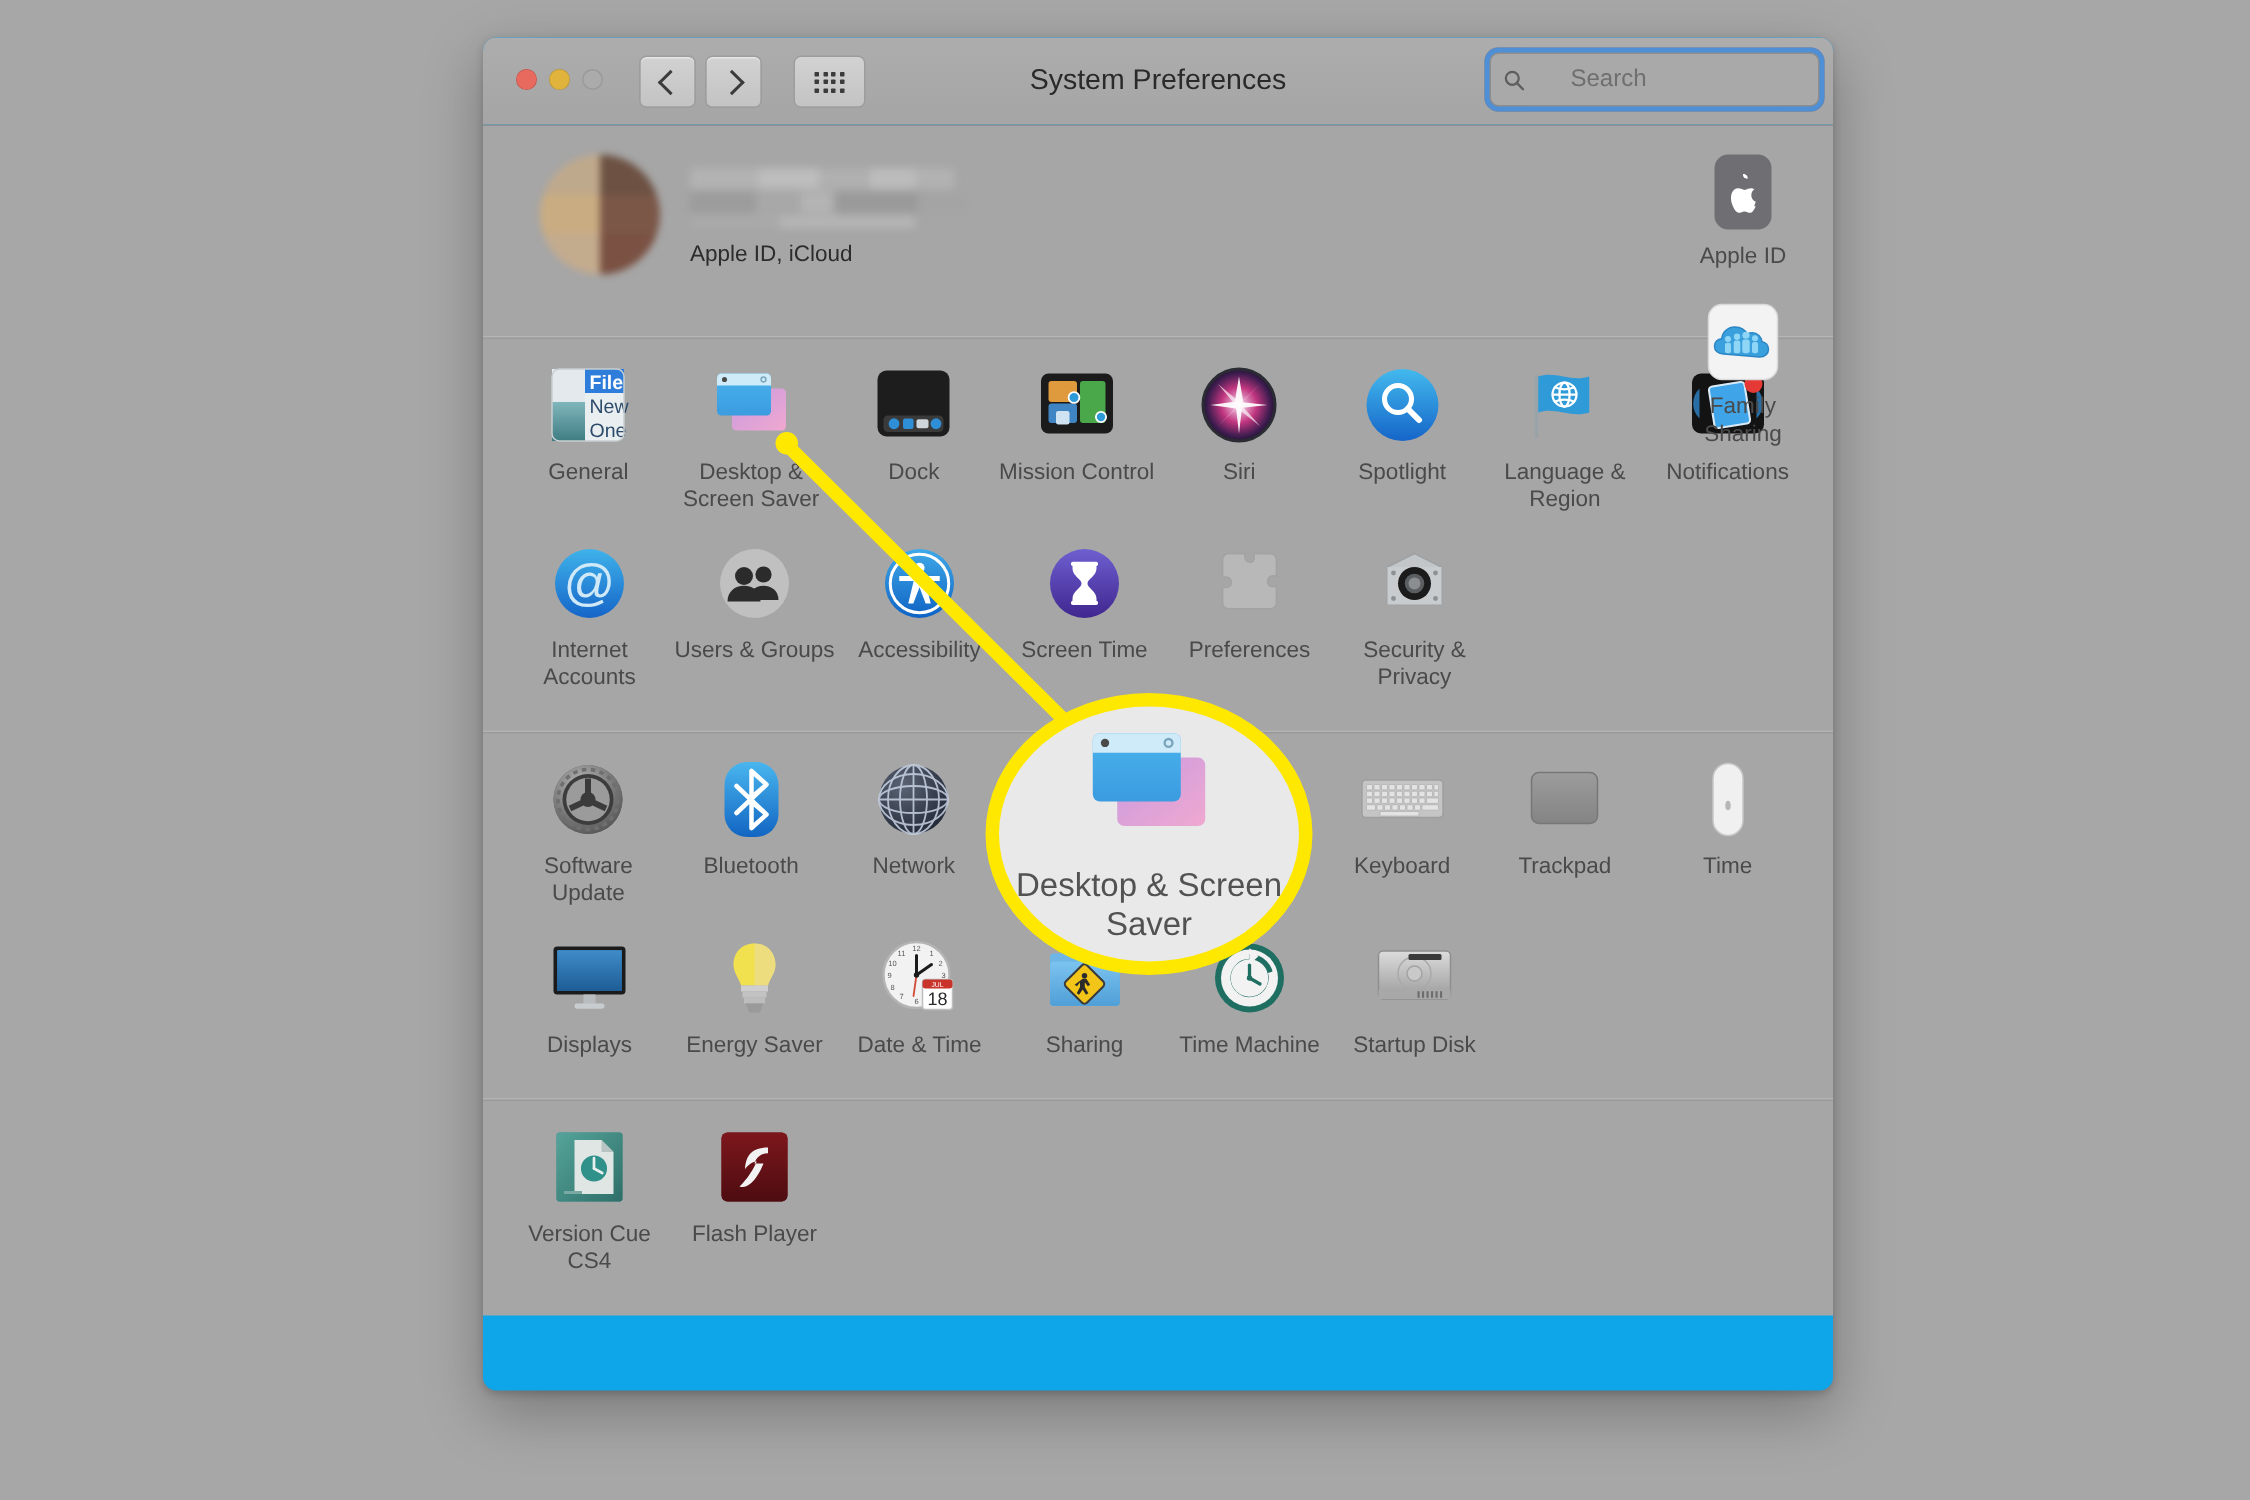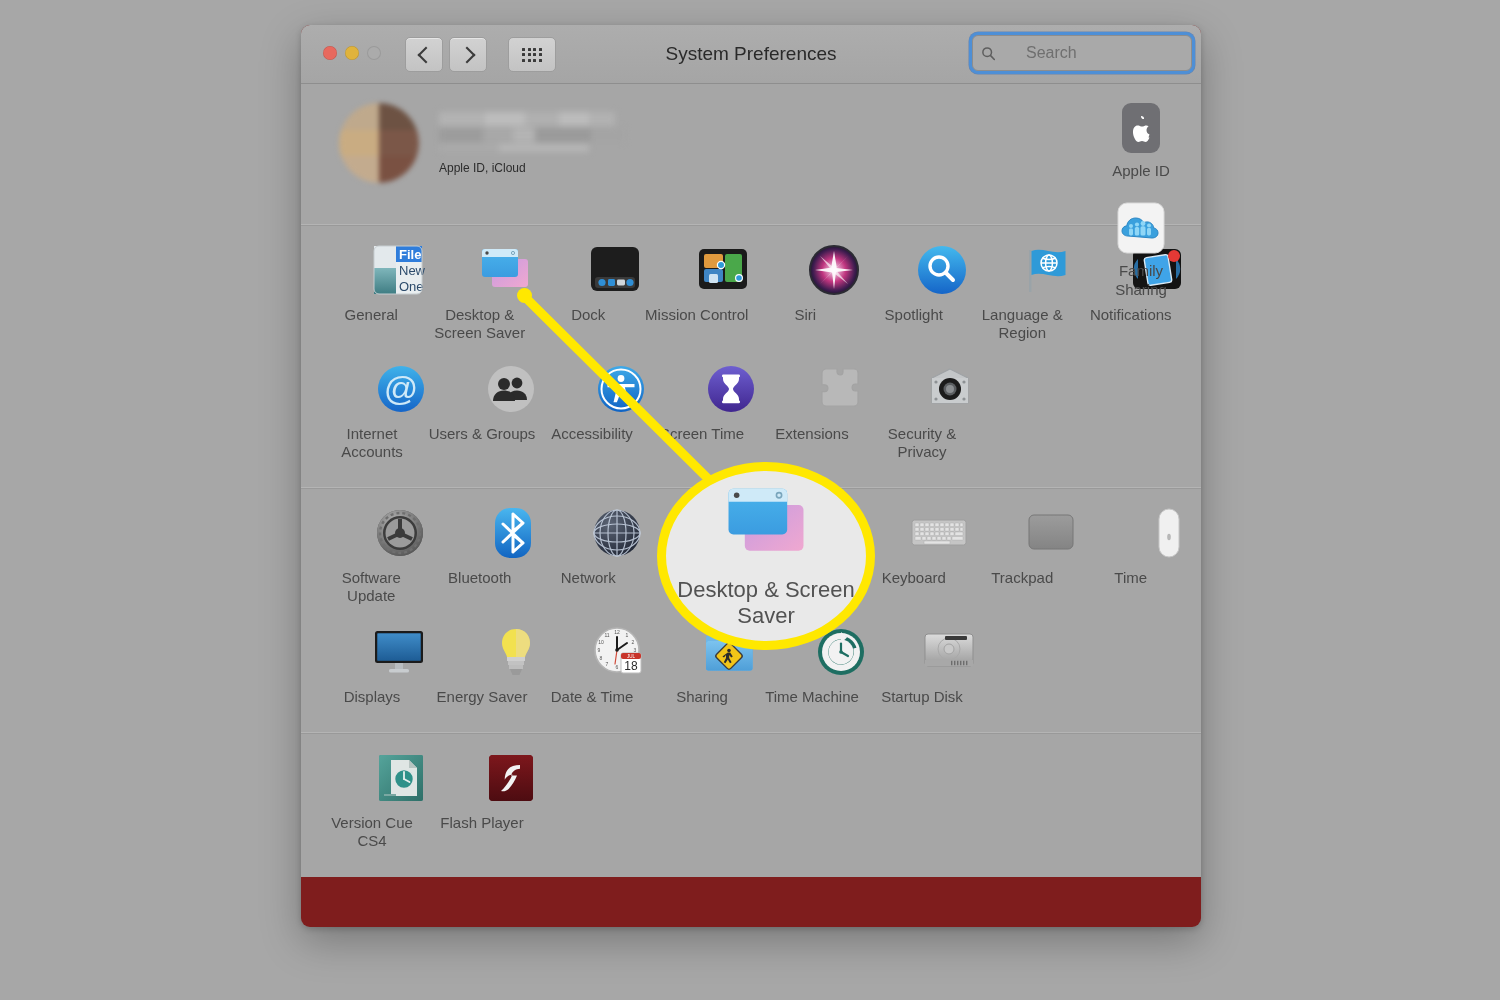--- a/index.html
+++ b/index.html
@@ -6,23 +6,23 @@
   body{
     width:1500px;height:1000px;
     background:#a7a7a7;
     font-family:"Liberation Sans", sans-serif;
     overflow:hidden;
     position:relative;
   }
 
   
   .window{
-    position:absolute;left:301px;top:25px;
+    position:absolute;left:322px;top:25px;
     width:900px;height:902px;
-    background:#7f1d1d;
+    background:#0ea5e9;
     border-radius:9px;
     box-shadow:0 14px 40px rgba(0,0,0,.28), 0 2px 6px rgba(0,0,0,.18);
     overflow:hidden;
   }
 
   
   .titlebar{
     position:relative;height:58px;
     background:linear-gradient(180deg,#adadad 0%,#a5a5a5 100%);
     border-bottom:1px solid #8e8e8e;
@@ -83,32 +83,32 @@
     position:absolute;left:38px;top:19px;
     width:80px;height:80px;border-radius:50%;
     overflow:hidden;
     filter:blur(2.5px);
   }
   .avatar .q{position:absolute;width:50%;height:33.4%;}
   .acct-text{position:absolute;left:138px;top:28px;}
   .blurname{filter:blur(3px);display:flex;flex-direction:column;gap:2px;}
   .blurrow{display:flex;gap:0;height:14px;}
   .blurrow span{display:block;height:14px;}
-  .acct-sub{margin-top:9px;font-size:12px;color:#2c2c2c;}
+  .acct-sub{margin-top:9px;font-size:15px;color:#2c2c2c;}
 
   .acct-icons{position:absolute;right:14px;top:14px;display:flex;gap:18px;flex-direction:column;}
   .pane{width:92px;text-align:center;}
   .pane .glyph{height:56px;display:flex;align-items:flex-end;justify-content:center;}
   .pane .lab{margin-top:8px;font-size:15px;color:#4a4a4a;line-height:1.22;}
 
   
   .section{padding:14px 16px 10px 16px;}
   .row{display:flex;}
   .cell{width:110px;margin:0 0 16px 0;text-align:center;}
-  .cell .glyph{height:60px;display:flex;align-items:center;justify-content:flex-end;}
+  .cell .glyph{height:60px;display:flex;align-items:center;justify-content:center;}
   .cell .lab{margin-top:6px;font-size:15px;color:#4a4a4a;line-height:1.22;}
   svg{display:block;}
 
   
   .callout-line{position:absolute;left:0;top:0;pointer-events:none;}
   .magnifier{
     position:absolute;left:657px;top:462px;
     width:218px;height:188px;border-radius:50%;
     background:#e9e9e9;
     border:9px solid #ffe800;
@@ -466,21 +466,21 @@
           </div>
           <div class="lab">Screen Time</div>
         </div>
 
         <div class="cell">
           <div class="glyph">
             <svg width="54" height="52" viewBox="0 0 54 52">
               <path d="M9 10a4 4 0 014-4h11v2.4c0 2 1.6 3.4 3.6 3.4S30 10.4 30 8.4V6h11a4 4 0 014 4v11h-2.5c-2 0-3.4 1.6-3.4 3.6s1.4 3.4 3.4 3.4H45v11a4 4 0 01-4 4H13a4 4 0 01-4-4V28.6h2.5c2 0 3.4-1.4 3.4-3.4S13.5 21.8 11.5 21.8H9z" fill="#b8b8b8" stroke="#a3a3a3" stroke-width="1.2"></path>
             </svg>
           </div>
-          <div class="lab">Extensions</div>
+          <div class="lab">Preferences</div>
         </div>
 
         <div class="cell">
           <div class="glyph">
             <svg width="54" height="52" viewBox="0 0 54 52">
               <path d="M27 6l18 9v25H9V15z" fill="#c3c6c8" stroke="#9ea2a5" stroke-width="1.2"></path>
               <rect x="9" y="15" width="36" height="25" fill="#c9ccce"></rect>
               <circle cx="27" cy="26" r="11" fill="#1b1b1b"></circle>
               <circle cx="27" cy="26" r="6.5" fill="#5b5e61"></circle>
               <circle cx="27" cy="26" r="4" fill="#8b8e91"></circle>

